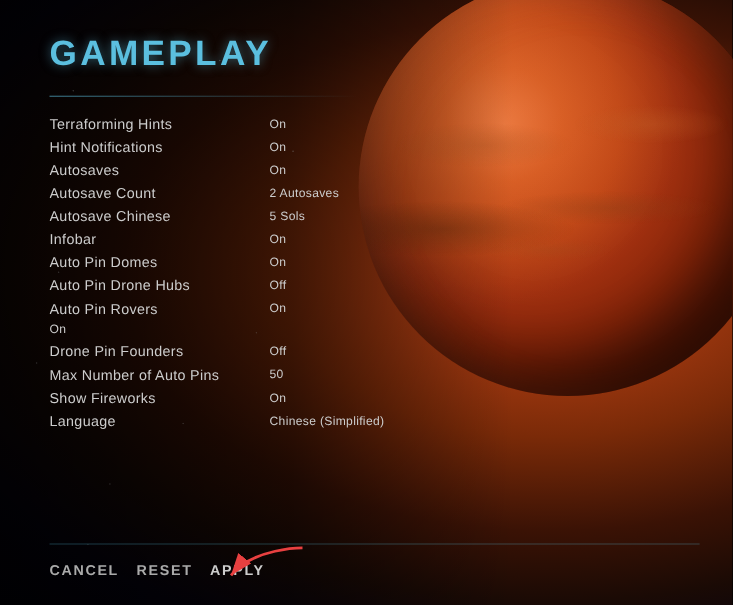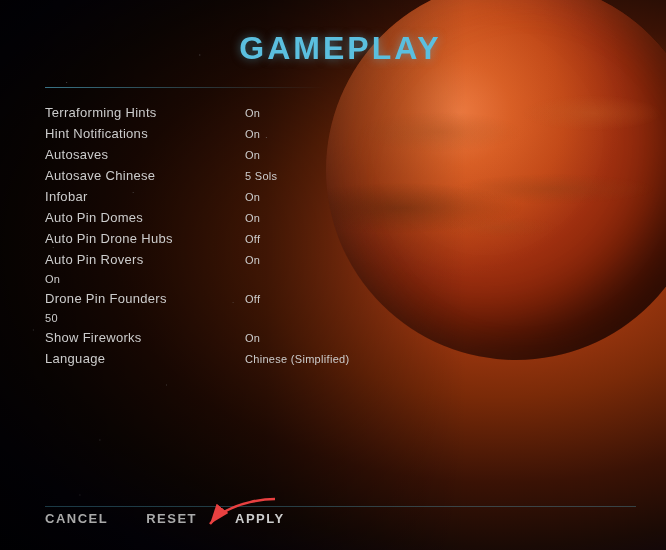--- a/index.html
+++ b/index.html
@@ -98,21 +98,20 @@
     }
 
     .title {
       font-size: 32px;
       font-weight: 700;
       color: #5bbfdf;
       letter-spacing: 3px;
       text-transform: uppercase;
       margin-bottom: 20px;
       text-shadow: 0 0 10px rgba(91,191,223,0.5);
-      text-align: center;
     }
 
     
     .separator {
       width: 280px;
       height: 1px;
       background: linear-gradient(to right, rgba(91,191,223,0.6), transparent);
       margin-bottom: 14px;
     }
 
@@ -138,22 +137,23 @@
     .setting-value {
       font-size: 11px;
       color: #ccc;
       letter-spacing: 0.3px;
     }
 
     
     .bottom-bar {
       display: flex;
       align-items: center;
+      padding-top: 12px;
       border-top: 1px solid rgba(91,191,223,0.3);
-      gap: 38px;
+      gap: 16px;
       position: relative;
     }
 
     .btn {
       font-size: 13px;
       font-weight: 700;
       letter-spacing: 1.5px;
       text-transform: uppercase;
       color: #aaa;
       cursor: pointer;
@@ -200,20 +200,24 @@
       </div>
       <div class="setting-row">
         <span class="setting-label">Hint Notifications</span>
         <span class="setting-value">On</span>
       </div>
       <div class="setting-row">
         <span class="setting-label">Autosaves</span>
         <span class="setting-value">On</span>
       </div>
       <div class="setting-row">
+        <span class="setting-label">Autosave Count</span>
+        <span class="setting-value">2 Autosaves</span>
+      </div>
+      <div class="setting-row">
         <span class="setting-label">Autosave Chinese</span>
         <span class="setting-value">5 Sols</span>
       </div>
       <div class="setting-row">
         <span class="setting-label">Infobar</span>
         <span class="setting-value">On</span>
       </div>
       <div class="setting-row">
         <span class="setting-label">Auto Pin Domes</span>
         <span class="setting-value">On</span>
@@ -227,20 +231,21 @@
         <span class="setting-value">On</span>
       </div>
       <div class="setting-row">
         <span class="setting-value">On</span>
       </div>
       <div class="setting-row">
         <span class="setting-label">Drone Pin Founders</span>
         <span class="setting-value">Off</span>
       </div>
       <div class="setting-row">
+        <span class="setting-label">Max Number of Auto Pins</span>
         <span class="setting-value">50</span>
       </div>
       <div class="setting-row">
         <span class="setting-label">Show Fireworks</span>
         <span class="setting-value">On</span>
       </div>
       <div class="setting-row">
         <span class="setting-label">Language</span>
         <span class="setting-value">Chinese (Simplified)</span>
       </div>

